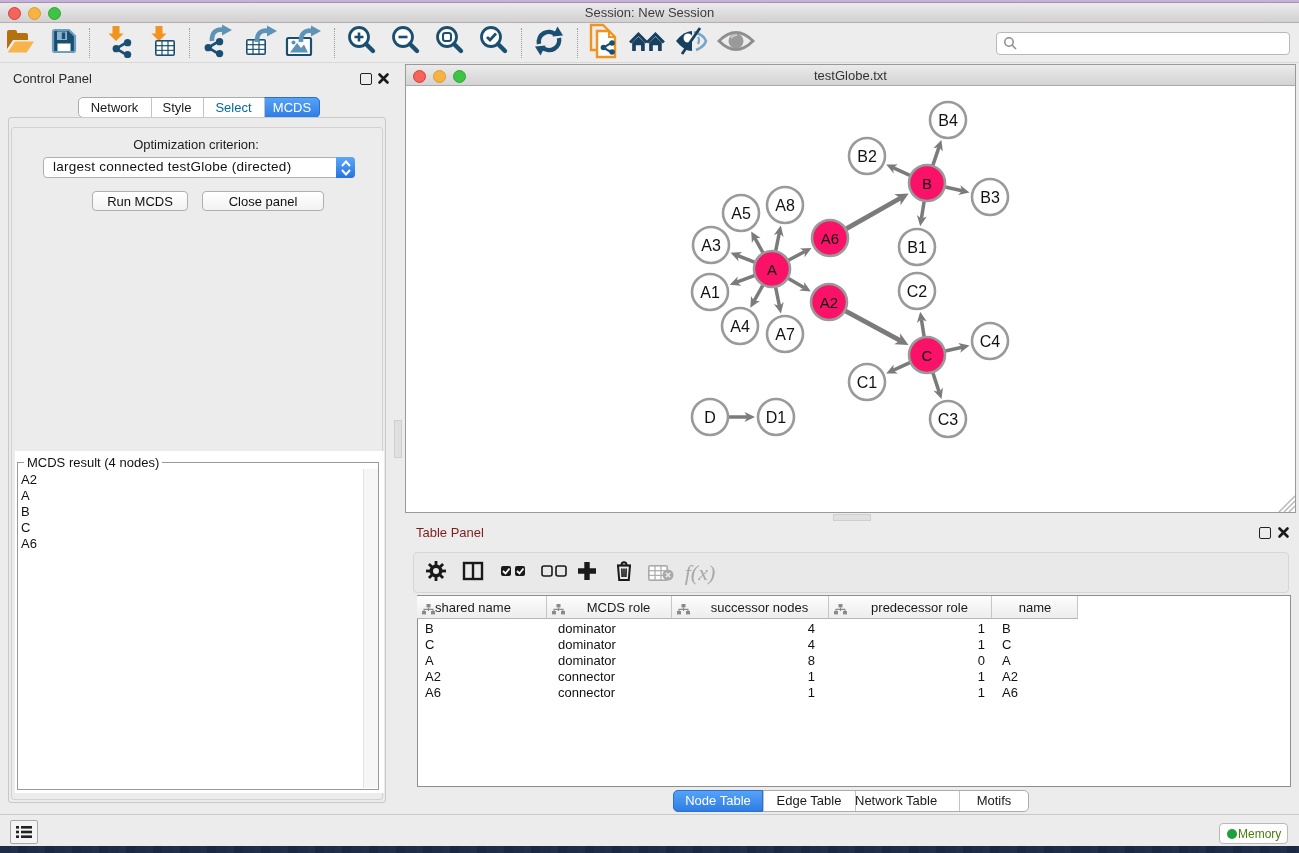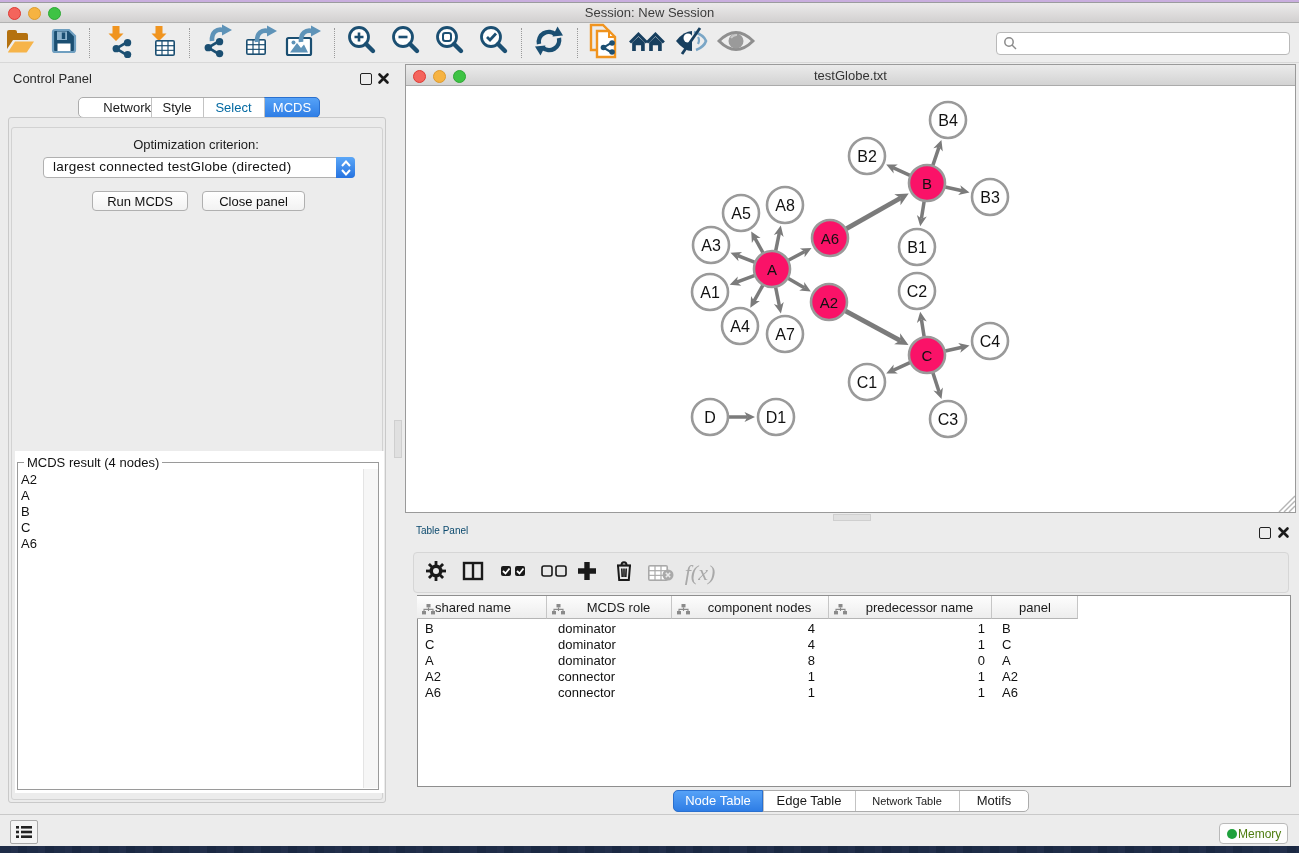--- a/index.html
+++ b/index.html
@@ -161,40 +161,40 @@
       <circle cx="6" cy="6" r="4.2" fill="none" stroke="#8b8b8b" stroke-width="1.5"></circle>
       <line x1="9" y1="9" x2="13" y2="13" stroke="#8b8b8b" stroke-width="1.5"></line>
     </svg>
   </div>
 <div class="abs" style="left:13px;top:71px;font-size:13px;color:#2a2a2a">Control Panel</div>
 <div style="position:absolute;left:360px;top:73px;width:10px;height:10px;border:1.6px solid #222;border-radius:2px"></div>
 <svg width="13" height="13" viewBox="0 0 13 13" style="position:absolute;left:377px;top:72px">
     <path d="M2.5 2.5 L10.5 10.5 M10.5 2.5 L2.5 10.5" stroke="#1a1a1a" stroke-width="2.6" stroke-linecap="round"></path>
   </svg>
 <div style="position:absolute;left:78px;top:97px;width:242px;height:21px;background:#fff;border:1px solid #acacac;border-radius:5px;box-sizing:border-box"></div>
-<div style="position:absolute;left:78px;top:97px;width:73px;height:21px;line-height:21px;text-align:right;font-size:13px;color:#1a1a1a">Network</div>
+<div style="position:absolute;left:78px;top:97px;width:73px;height:21px;line-height:21px;text-align:center;font-size:13px;color:#1a1a1a">Network</div>
 <div style="position:absolute;left:151px;top:98px;height:19px;border-left:1px solid #c3c3c3"></div>
 <div style="position:absolute;left:151px;top:97px;width:52px;height:21px;line-height:21px;text-align:center;font-size:13px;color:#1a1a1a">Style</div>
 <div style="position:absolute;left:203px;top:98px;height:19px;border-left:1px solid #c3c3c3"></div>
 <div style="position:absolute;left:203px;top:97px;width:61px;height:21px;line-height:21px;text-align:center;font-size:13px;color:#0369a1">Select</div>
 <div style="position:absolute;left:264px;top:97px;width:56px;height:21px;background:linear-gradient(#56a2f7,#2e7de5);border:1px solid #2a70cf;border-radius:0 5px 5px 0;box-sizing:border-box"></div>
 <div style="position:absolute;left:264px;top:98px;height:19px;border-left:1px solid #c3c3c3"></div>
 <div style="position:absolute;left:264px;top:97px;width:56px;height:21px;line-height:21px;text-align:center;font-size:13px;color:#fff">MCDS</div>
 <div class="abs" style="left:8px;top:117px;width:376px;height:684px;border:1px solid #c9c9c9;border-radius:3px;background:#ebebeb"></div>
 <div class="abs" style="left:11px;top:127px;width:370px;height:671px;border:1px solid #d2d2d2;border-radius:3px;background:#ececec"></div>
 <div class="abs" style="left:0;top:137px;width:392px;text-align:center;font-size:13px;color:#1a1a1a">Optimization criterion:</div>
 <div class="abs" style="left:43px;top:157px;width:312px;height:21px;background:#fff;border:1px solid #b0b0b0;border-radius:4px;box-sizing:border-box"></div>
 <div class="abs" style="left:53px;top:159px;font-size:13.5px;letter-spacing:0.25px;color:#111">largest connected testGlobe (directed)</div>
 <div class="abs" style="left:336px;top:157px;width:19px;height:21px;background:linear-gradient(#5ba7f8,#2673e0);border-radius:0 4px 4px 0"></div>
 <svg width="12" height="16" viewBox="0 0 12 16" style="position:absolute;left:340px;top:160px">
     <path d="M2 6 L6 1.5 L10 6" fill="none" stroke="#fff" stroke-width="2"></path>
     <path d="M2 10 L6 14.5 L10 10" fill="none" stroke="#fff" stroke-width="2"></path>
   </svg>
 <div class="abs" style="left:92px;top:191px;width:96px;height:20px;background:linear-gradient(#fff,#f2f2f2);border:1px solid #b0b0b0;border-radius:4px;box-sizing:border-box;text-align:center;line-height:19px;font-size:13px;color:#111">Run MCDS</div>
-<div class="abs" style="left:202px;top:191px;width:103px;height:20px;background:linear-gradient(#fff,#f2f2f2);border:1px solid #b0b0b0;border-radius:4px;box-sizing:border-box;text-align:center;line-height:19px;font-size:13px;color:#111">Close panel</div>
+<div class="abs" style="left:202px;top:191px;width:122px;height:20px;background:linear-gradient(#fff,#f2f2f2);border:1px solid #b0b0b0;border-radius:4px;box-sizing:border-box;text-align:center;line-height:19px;font-size:13px;color:#111">Close panel</div>
 <div class="abs" style="left:15px;top:451px;width:369px;height:342px;background:#fff"></div>
 <div class="abs" style="left:17px;top:462px;width:362px;height:328px;border:1px solid #9a9a9a;box-sizing:border-box"></div>
 <div class="abs" style="left:24px;top:455px;background:#fff;padding:0 3px;font-size:13px;color:#111">MCDS result (4 nodes)</div>
 <div class="abs" style="left:363px;top:469px;width:14px;height:319px;background:#f6f6f6;border-left:1px solid #e4e4e4"></div>
 <div class="abs" style="left:21px;top:472px;font-size:13px;color:#111;line-height:16px">
     <div style="height:16px">A2</div>
     <div style="height:16px">A</div>
     <div style="height:16px">B</div>
     <div style="height:16px">C</div>
     <div style="height:16px">A6</div>
@@ -289,21 +289,21 @@
 <circle cx="776" cy="417" r="18" fill="#ffffff" stroke="#9a9a9a" stroke-width="2.6"></circle>
 <text x="776" y="417.5" font-size="16" fill="#111" text-anchor="middle" dominant-baseline="central" font-family="Liberation Sans, sans-serif">D1</text>
 </svg>
 <svg width="18" height="18" viewBox="0 0 18 18" style="position:absolute;left:1277px;top:494px">
     <g stroke="#b5b5b5" stroke-width="1.4">
       <line x1="2" y1="18" x2="18" y2="2"></line>
       <line x1="7" y1="18" x2="18" y2="7"></line>
       <line x1="12" y1="18" x2="18" y2="12"></line>
     </g>
   </svg>
-<div class="abs" style="left:416px;top:525px;font-size:10px;color:#0c4a6e">Table Panel</div>
+<div class="abs" style="left:416px;top:525px;font-size:13px;color:#7f1d1d">Table Panel</div>
 <div style="position:absolute;left:1259px;top:527px;width:10px;height:10px;border:1.6px solid #222;border-radius:2px"></div>
 <svg width="13" height="13" viewBox="0 0 13 13" style="position:absolute;left:1277px;top:526px">
     <path d="M2.5 2.5 L10.5 10.5 M10.5 2.5 L2.5 10.5" stroke="#1a1a1a" stroke-width="2.6" stroke-linecap="round"></path>
   </svg>
 <div class="abs" style="left:413px;top:552px;width:876px;height:41px;background:#e9e9e9;border:1px solid #d6d6d6;border-radius:4px;box-sizing:border-box"></div>
 <div style="position:absolute;left:436px;top:573px;transform:translate(-50%,-50%)"><svg width="24" height="24" viewBox="0 0 24 24" style="">
       <g fill="#1a1a1a">
         <circle cx="12" cy="12" r="6.5"></circle>
         <rect x="10.6" y="2" width="2.8" height="20" transform="rotate(0 12 12)"></rect>
         <rect x="10.6" y="2" width="2.8" height="20" transform="rotate(45 12 12)"></rect>
@@ -377,33 +377,33 @@
 <div style="position:absolute;left:565px;top:596px;width:107px;height:23px;line-height:23px;text-align:center;font-size:13px;color:#1a1a1a">MCDS role</div>
 <div style="position:absolute;left:672px;top:596px;width:157px;height:23px;background:linear-gradient(#fdfdfd,#ededed);border-right:1px solid #c6c6c6;border-bottom:1px solid #b5b5b5;box-sizing:border-box"></div>
 <div style="position:absolute;left:677px;top:601px"><svg width="13" height="11" viewBox="0 0 13 11">
       <g fill="#8a8a8a">
         <rect x="4.5" y="0" width="4" height="3.4"></rect>
         <rect x="0" y="7" width="4" height="3.4"></rect>
         <rect x="9" y="7" width="4" height="3.4"></rect>
         <path d="M6.5 3.4 v2 M2 7 v-1.6 h9 V7 M6.5 5.4 v1.6" stroke="#8a8a8a" fill="none" stroke-width="1.1"></path>
       </g>
     </svg></div>
-<div style="position:absolute;left:690px;top:596px;width:139px;height:23px;line-height:23px;text-align:center;font-size:13px;color:#1a1a1a">component nodes</div>
+<div style="position:absolute;left:690px;top:596px;width:139px;height:23px;line-height:23px;text-align:center;font-size:13px;color:#1a1a1a">successor nodes</div>
 <div style="position:absolute;left:829px;top:596px;width:163px;height:23px;background:linear-gradient(#fdfdfd,#ededed);border-right:1px solid #c6c6c6;border-bottom:1px solid #b5b5b5;box-sizing:border-box"></div>
 <div style="position:absolute;left:834px;top:601px"><svg width="13" height="11" viewBox="0 0 13 11">
       <g fill="#8a8a8a">
         <rect x="4.5" y="0" width="4" height="3.4"></rect>
         <rect x="0" y="7" width="4" height="3.4"></rect>
         <rect x="9" y="7" width="4" height="3.4"></rect>
         <path d="M6.5 3.4 v2 M2 7 v-1.6 h9 V7 M6.5 5.4 v1.6" stroke="#8a8a8a" fill="none" stroke-width="1.1"></path>
       </g>
     </svg></div>
-<div style="position:absolute;left:847px;top:596px;width:145px;height:23px;line-height:23px;text-align:center;font-size:13px;color:#1a1a1a">predecessor name</div>
+<div style="position:absolute;left:847px;top:596px;width:145px;height:23px;line-height:23px;text-align:center;font-size:13px;color:#1a1a1a">predecessor role</div>
 <div style="position:absolute;left:992px;top:596px;width:86px;height:23px;background:linear-gradient(#fdfdfd,#ededed);border-right:1px solid #c6c6c6;border-bottom:1px solid #b5b5b5;box-sizing:border-box"></div>
-<div style="position:absolute;left:992px;top:596px;width:86px;height:23px;line-height:23px;text-align:center;font-size:13px;color:#1a1a1a">panel</div>
+<div style="position:absolute;left:992px;top:596px;width:86px;height:23px;line-height:23px;text-align:center;font-size:13px;color:#1a1a1a">name</div>
 <div style="position:absolute;left:425px;top:621px;font-size:13px;color:#111">B</div>
 <div style="position:absolute;left:558px;top:621px;font-size:13px;color:#111">dominator</div>
 <div style="position:absolute;left:700px;top:621px;width:115px;text-align:right;font-size:13px;color:#111">4</div>
 <div style="position:absolute;left:870px;top:621px;width:115px;text-align:right;font-size:13px;color:#111">1</div>
 <div style="position:absolute;left:1002px;top:621px;font-size:13px;color:#111">B</div>
 <div style="position:absolute;left:425px;top:637px;font-size:13px;color:#111">C</div>
 <div style="position:absolute;left:558px;top:637px;font-size:13px;color:#111">dominator</div>
 <div style="position:absolute;left:700px;top:637px;width:115px;text-align:right;font-size:13px;color:#111">4</div>
 <div style="position:absolute;left:870px;top:637px;width:115px;text-align:right;font-size:13px;color:#111">1</div>
 <div style="position:absolute;left:1002px;top:637px;font-size:13px;color:#111">C</div>
@@ -421,21 +421,21 @@
 <div style="position:absolute;left:558px;top:685px;font-size:13px;color:#111">connector</div>
 <div style="position:absolute;left:700px;top:685px;width:115px;text-align:right;font-size:13px;color:#111">1</div>
 <div style="position:absolute;left:870px;top:685px;width:115px;text-align:right;font-size:13px;color:#111">1</div>
 <div style="position:absolute;left:1002px;top:685px;font-size:13px;color:#111">A6</div>
 <div style="position:absolute;left:673px;top:790px;width:356px;height:22px;background:#fff;border:1px solid #acacac;border-radius:5px;box-sizing:border-box"></div>
 <div style="position:absolute;left:673px;top:790px;width:90px;height:22px;background:linear-gradient(#56a2f7,#2e7de5);border:1px solid #2a70cf;border-radius:5px 0 0 5px;box-sizing:border-box"></div>
 <div style="position:absolute;left:673px;top:790px;width:90px;height:22px;line-height:22px;text-align:center;font-size:13px;color:#fff">Node Table</div>
 <div style="position:absolute;left:763px;top:791px;height:20px;border-left:1px solid #c3c3c3"></div>
 <div style="position:absolute;left:763px;top:790px;width:92px;height:22px;line-height:22px;text-align:center;font-size:13px;color:#1a1a1a">Edge Table</div>
 <div style="position:absolute;left:855px;top:791px;height:20px;border-left:1px solid #c3c3c3"></div>
-<div style="position:absolute;left:855px;top:790px;width:104px;height:28px;line-height:22px;text-align:center;font-size:11px;color:#1a1a1a">Network Table</div>
+<div style="position:absolute;left:855px;top:790px;width:104px;height:28px;line-height:22px;text-align:left;font-size:13px;color:#1a1a1a">Network Table</div>
 <div style="position:absolute;left:959px;top:791px;height:20px;border-left:1px solid #c3c3c3"></div>
 <div style="position:absolute;left:959px;top:790px;width:70px;height:22px;line-height:22px;text-align:center;font-size:13px;color:#1a1a1a">Motifs</div>
 <div class="abs" style="left:0;top:814px;width:1299px;height:1px;background:#c9c9c9"></div>
 <div class="abs" style="left:10px;top:820px;width:28px;height:24px;background:#f4f4f4;border:1px solid #a9a9a9;border-radius:2px;box-sizing:border-box"></div>
 <svg width="16" height="14" viewBox="0 0 16 14" style="position:absolute;left:16px;top:825px">
     <g fill="#222">
       <rect x="0" y="1" width="3" height="2.6"></rect>
       <rect x="5" y="1" width="11" height="2.6"></rect>
       <rect x="0" y="5.7" width="3" height="2.6"></rect>
       <rect x="5" y="5.7" width="11" height="2.6"></rect>

